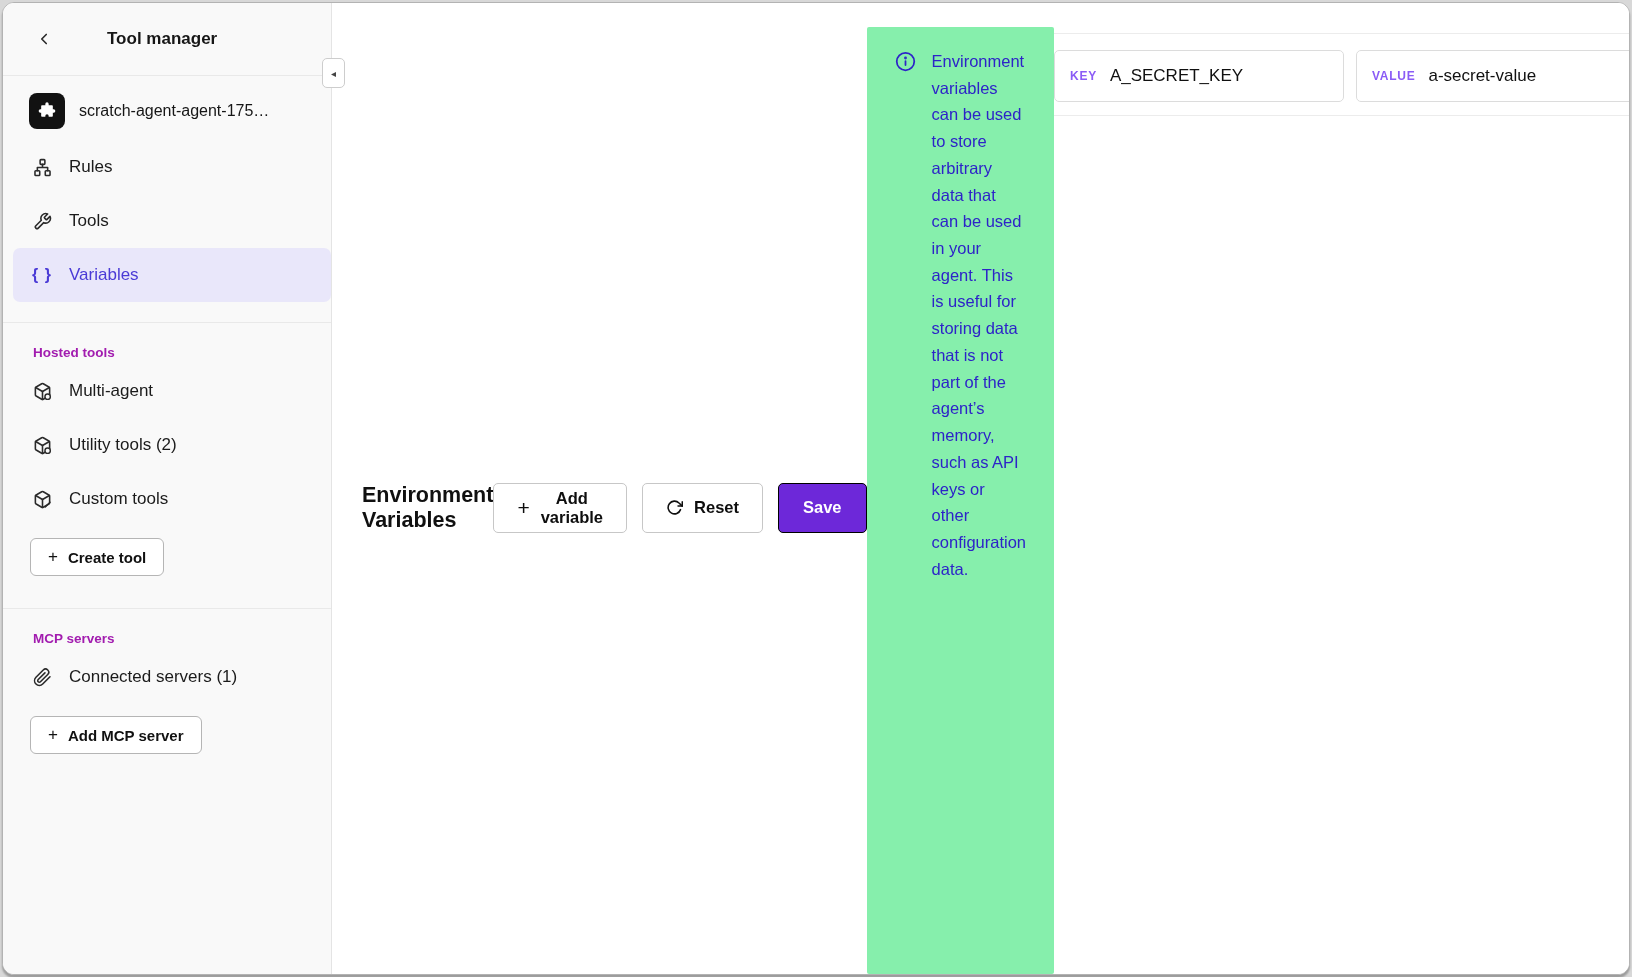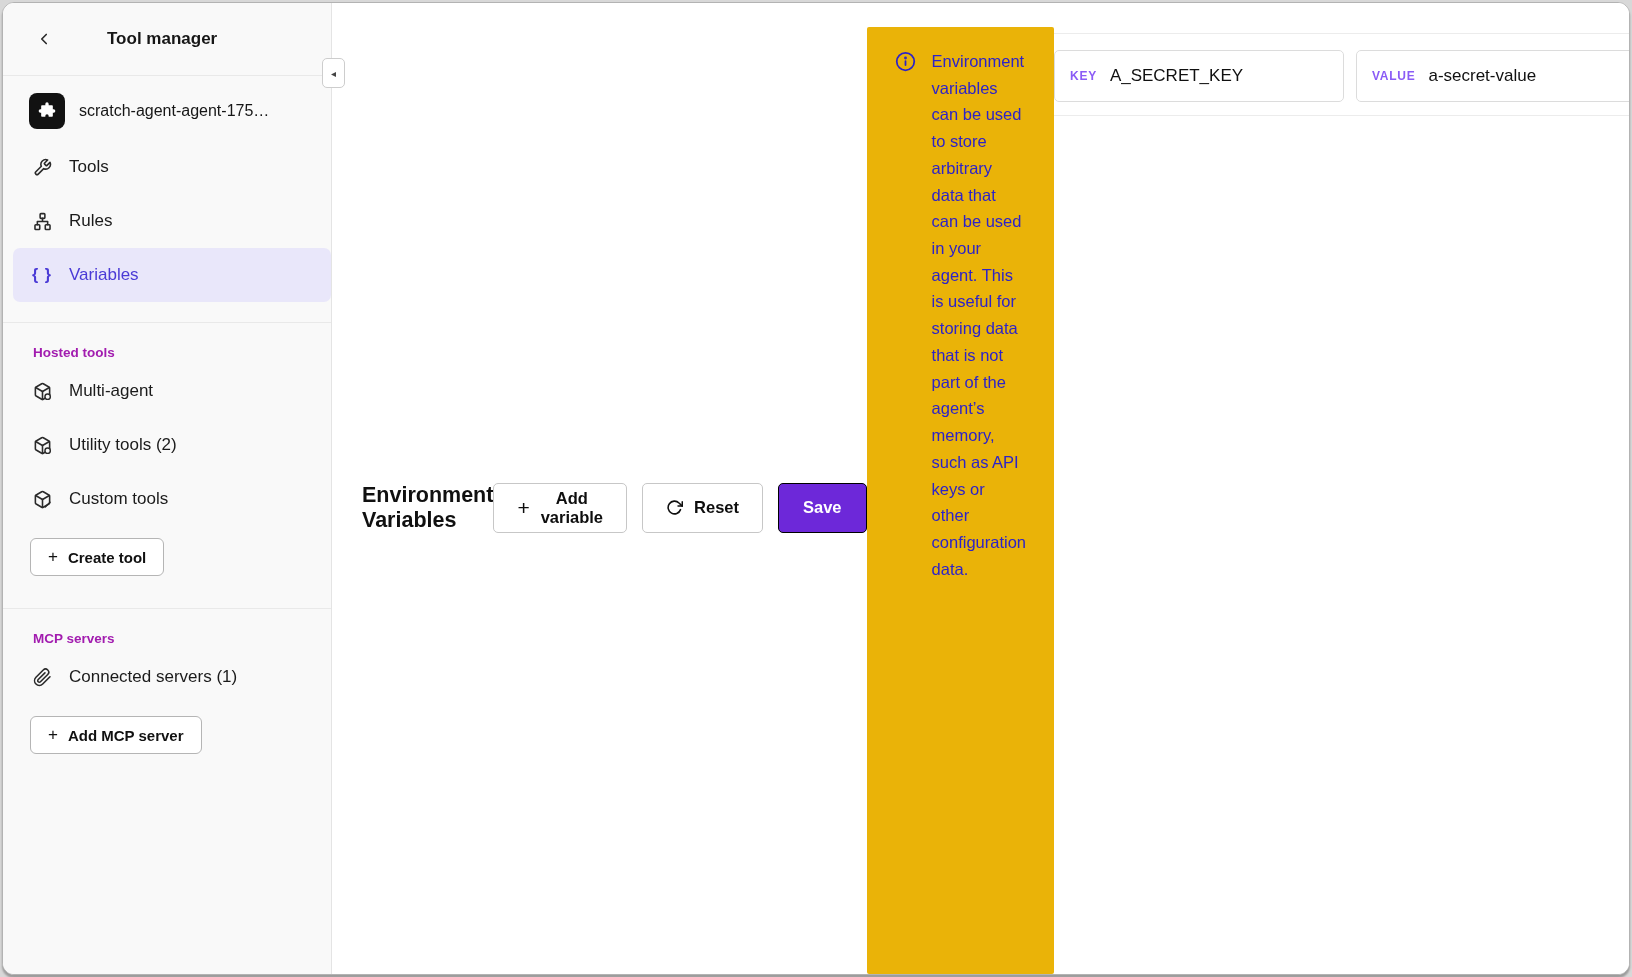--- a/index.html
+++ b/index.html
@@ -99,21 +99,21 @@
     height:50px; padding:0 23px;
     background:#fff; border:1px solid #c7c7c7; border-radius:5px;
     font-size:16.5px; font-weight:600; color:#0e0e0e;
     cursor:pointer; font-family:inherit;
   }
   .btn .plus { font-size:21px; font-weight:400; line-height:1; }
   .btn.save { background:#6d28d9; border-color:#000; color:#fff; padding:0 24px; }
 
   .info-banner {
     margin-top:24px;
-    background:#eab308; color:#2d23c8;
+    background:#86efac; color:#2d23c8;
     padding:21px 28px;
     display:flex; gap:16px; align-items:flex-start;
     font-size:16.5px; line-height:1.62; font-weight:500;
     border-radius:2px;
   }
   .info-banner .info-icn { flex-shrink:0; margin-top:3px; display:flex; }
 
   .var-list { margin-top:30px; }
   .var-row {
     display:flex; align-items:center;
@@ -170,36 +170,36 @@
           <svg width="20" height="20" viewBox="0 0 24 24" fill="#ffffff">
               <path d="M10 3.5a2 2 0 0 1 4 0V5h4a1 1 0 0 1 1 1v4h1a2 2 0 1 1 0 4h-1v4a1 1 0 0 1-1 1h-4v-1a2 2 0 1 0-4 0v1H6a1 1 0 0 1-1-1v-4H4a2 2 0 1 1 0-4h1V6a1 1 0 0 1 1-1h4V3.5z"></path>
             </svg>
         </span>
         <span class="agent-name">scratch-agent-agent-175…</span>
       </div>
 
       <div class="nav-item">
         <span class="icn">
           <svg width="19" height="19" viewBox="0 0 24 24" fill="none" stroke="currentColor" stroke-width="2" stroke-linecap="round" stroke-linejoin="round">
-              <path d="M14.7 6.3a1 1 0 0 0 0 1.4l1.6 1.6a1 1 0 0 0 1.4 0l3.77-3.77a6 6 0 0 1-7.94 7.94l-6.91 6.91a2.12 2.12 0 0 1-3-3l6.91-6.91a6 6 0 0 1 7.94-7.94l-3.76 3.76z"></path>
-            </svg>
-        </span>
-        <span>Tools</span>
-      </div>
-
-      <div class="nav-item">
-        <span class="icn">
-          <svg width="19" height="19" viewBox="0 0 24 24" fill="none" stroke="currentColor" stroke-width="2" stroke-linecap="round" stroke-linejoin="round">
               <rect x="9" y="2" width="6" height="6" rx="1"></rect>
               <rect x="2.5" y="16" width="6" height="6" rx="1"></rect>
               <rect x="15.5" y="16" width="6" height="6" rx="1"></rect>
               <path d="M12 8v4M12 12H5.5v4M12 12h6.5v4"></path>
             </svg>
         </span>
         <span>Rules</span>
+      </div>
+
+      <div class="nav-item">
+        <span class="icn">
+          <svg width="19" height="19" viewBox="0 0 24 24" fill="none" stroke="currentColor" stroke-width="2" stroke-linecap="round" stroke-linejoin="round">
+              <path d="M14.7 6.3a1 1 0 0 0 0 1.4l1.6 1.6a1 1 0 0 0 1.4 0l3.77-3.77a6 6 0 0 1-7.94 7.94l-6.91 6.91a2.12 2.12 0 0 1-3-3l6.91-6.91a6 6 0 0 1 7.94-7.94l-3.76 3.76z"></path>
+            </svg>
+        </span>
+        <span>Tools</span>
       </div>
 
       <div class="nav-item selected">
         <span class="icn braces-glyph">{ }</span>
         <span>Variables</span>
       </div>
 
       <div class="sidebar-section">
         <div class="section-label">Hosted tools</div>
 

